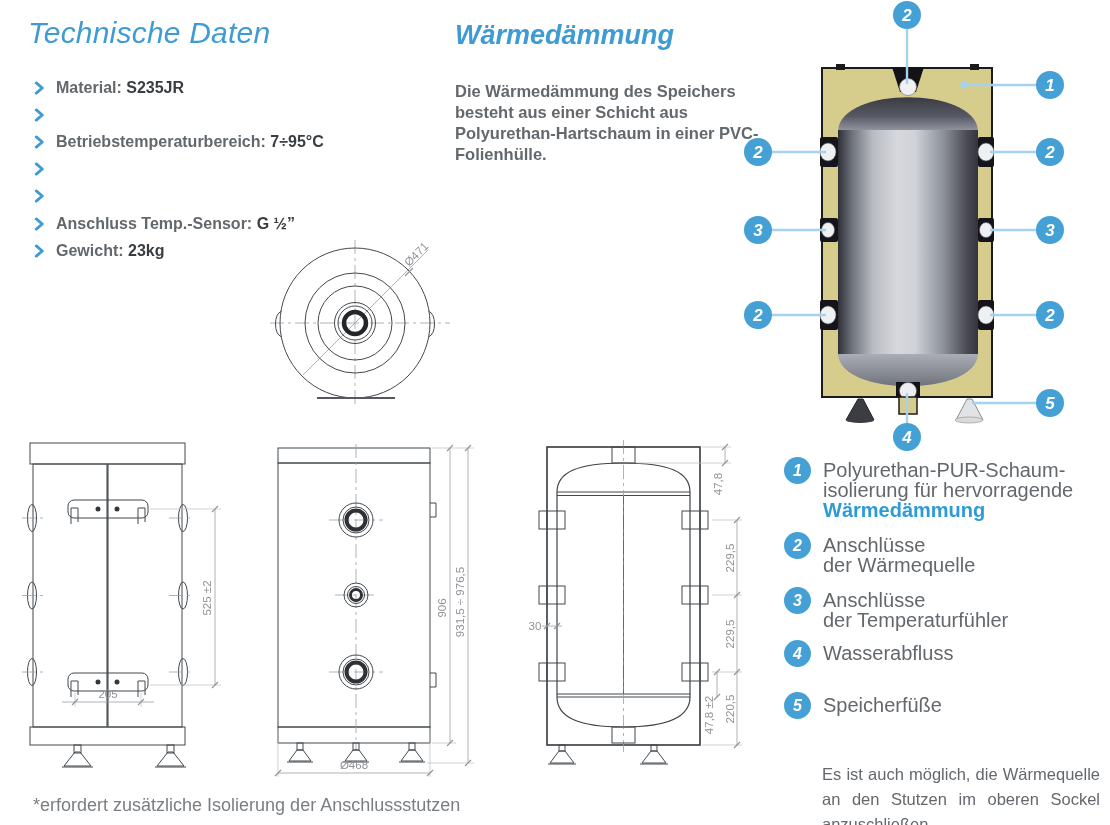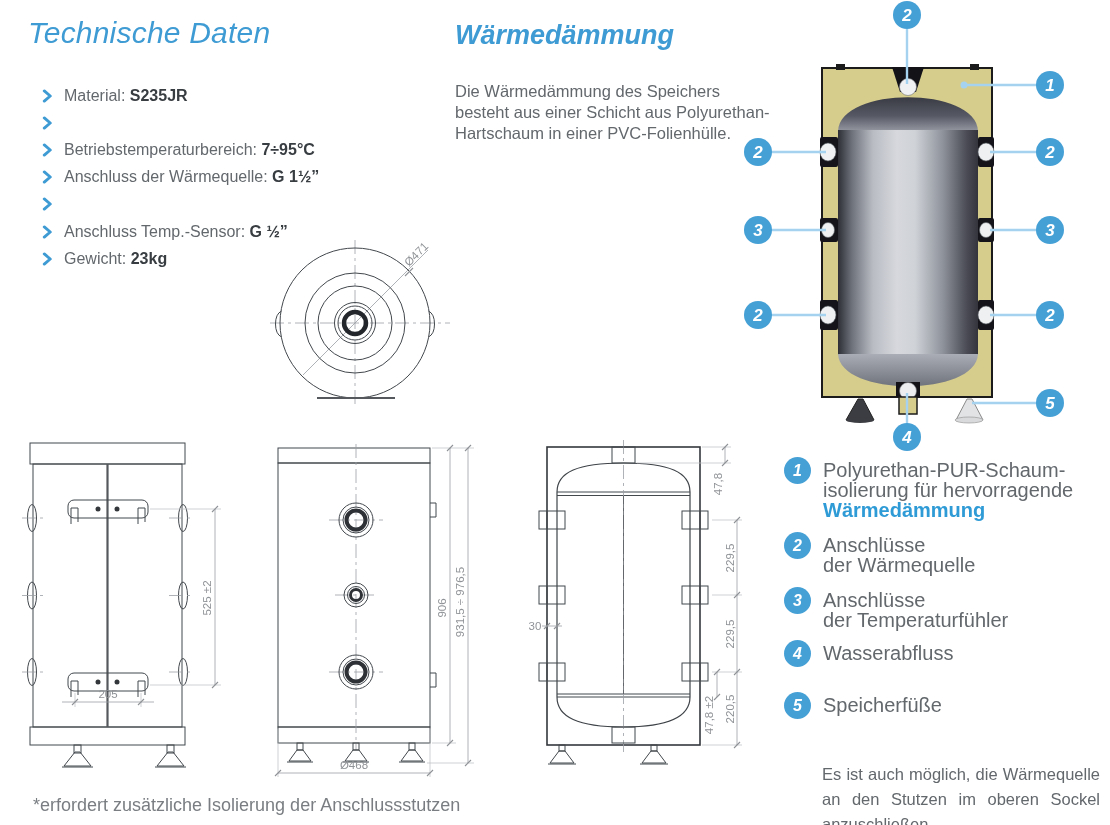--- a/index.html
+++ b/index.html
@@ -6,24 +6,24 @@
   .page{position:relative;width:1110px;height:825px;background:#fff;overflow:hidden;
         font-family:"Liberation Sans",sans-serif;}
 
   
   .tech-title{position:absolute;left:28px;top:16px;font-size:30px;font-style:italic;
               color:#3e9bd3;letter-spacing:.2px;}
   .tech-title .bold{font-weight:normal;}
   .ins-title{position:absolute;left:455px;top:20px;font-size:27px;font-style:italic;
              font-weight:bold;color:#3e9bd3;}
   .ins-body{position:absolute;left:455px;top:64px;width:322px;font-size:16.5px;
-            line-height:21px;color:#63686d;}
+            line-height:21px;color:#63686d;font-weight:bold;}
 
   
-  .tech-list{position:absolute;left:34px;top:74px;list-style:none;margin:8px;padding:0;}
+  .tech-list{position:absolute;left:34px;top:74px;list-style:none;margin:0;padding:0;font-weight:bold;}
   .tech-list li{display:flex;align-items:center;gap:11px;height:27.2px;
                 font-size:16px;color:#63686d;white-space:nowrap;}
   .tech-list b{color:#383d42;}
   .chev{width:11px;height:14px;flex:none;}
 
   
   .legend-item{position:absolute;left:784px;display:flex;gap:12px;align-items:flex-start;}
   .badge{width:27px;height:27px;border-radius:50%;background:#45a0d6;color:#fff;
          font-weight:bold;font-style:italic;font-size:16px;display:flex;
          align-items:center;justify-content:center;flex:none;}
@@ -71,21 +71,20 @@
     <li>
       <svg class="chev" viewBox="0 0 12 14">
           <path d="M2.5,1.5 L9,7 L2.5,12.5" stroke="#3e9bd3" stroke-width="3.2" fill="none" stroke-linecap="round" stroke-linejoin="round"></path>
         </svg>
       <span><span>Betriebstemperaturbereich: </span><b>7÷95°C</b></span>
     </li>
     <li>
       <svg class="chev" viewBox="0 0 12 14">
           <path d="M2.5,1.5 L9,7 L2.5,12.5" stroke="#3e9bd3" stroke-width="3.2" fill="none" stroke-linecap="round" stroke-linejoin="round"></path>
         </svg>
-      <span><span>Anschluss der Wärmequelle: </span><b>G 1½”</b></span>
     </li>
     <li>
       <svg class="chev" viewBox="0 0 12 14">
           <path d="M2.5,1.5 L9,7 L2.5,12.5" stroke="#3e9bd3" stroke-width="3.2" fill="none" stroke-linecap="round" stroke-linejoin="round"></path>
         </svg>
     </li>
     <li>
       <svg class="chev" viewBox="0 0 12 14">
           <path d="M2.5,1.5 L9,7 L2.5,12.5" stroke="#3e9bd3" stroke-width="3.2" fill="none" stroke-linecap="round" stroke-linejoin="round"></path>
         </svg>

